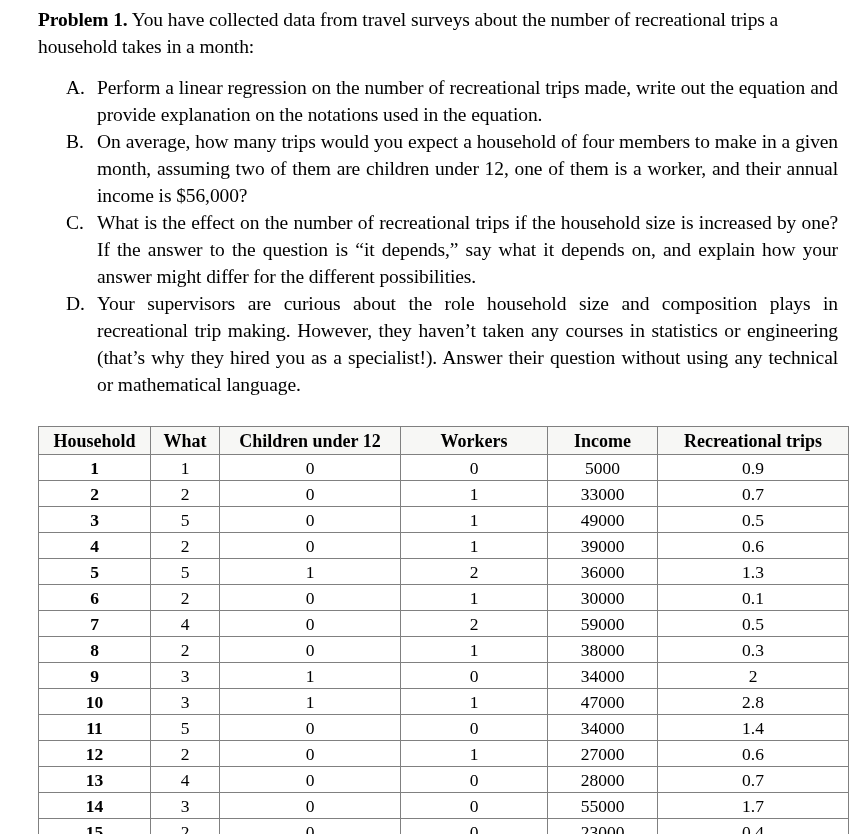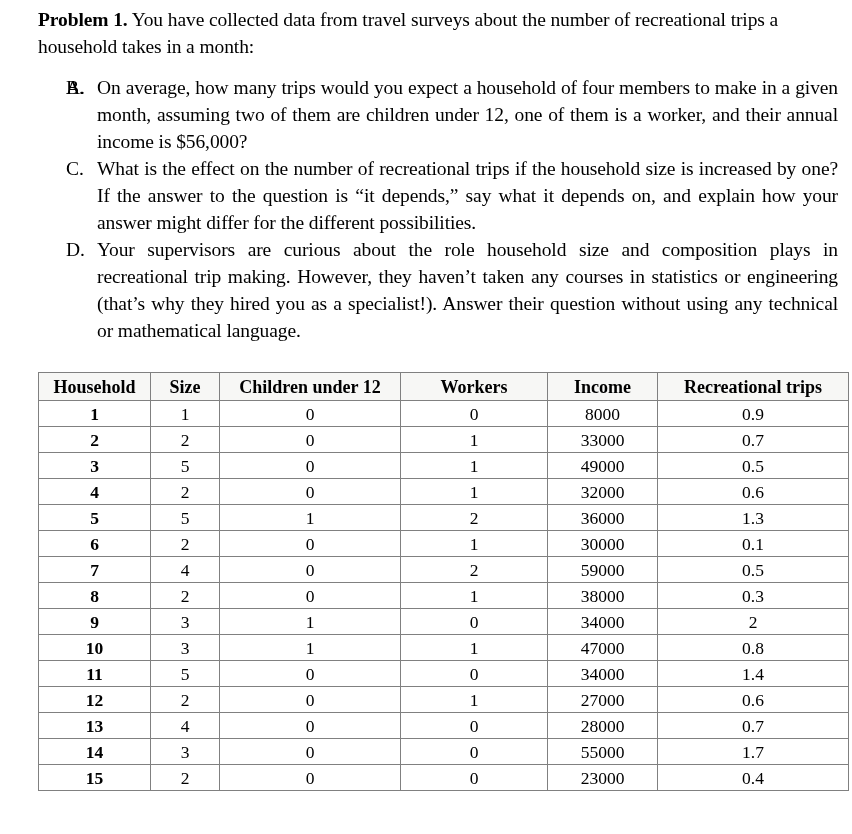--- a/index.html
+++ b/index.html
@@ -101,20 +101,21 @@
 </head>
 <body>
 
 <div class="page">
 
   <p class="intro"><span class="lead">Problem 1.</span><span> You have collected data from travel surveys about the number of recreational trips a household takes in a month:</span></p>
 
   <ul class="qlist">
     <li class="qitem">
       <span class="qmarker">A.</span>
+      <span>Perform a linear regression on the number of recreational trips made, write out the equation and provide explanation on the notations used in the equation.</span>
     </li>
     <li class="qitem">
       <span class="qmarker">B.</span>
       <span>On average, how many trips would you expect a household of four members to make in a given month, assuming two of them are children under 12, one of them is a worker, and their annual income is $56,000?</span>
     </li>
     <li class="qitem">
       <span class="qmarker">C.</span>
       <span>What is the effect on the number of recreational trips if the household size is increased by one? If the answer to the question is “it depends,” say what it depends on, and explain how your answer might differ for the different possibilities.</span>
     </li>
     <li class="qitem">
@@ -129,34 +130,34 @@
         <col class="c-household">
         <col class="c-size">
         <col class="c-children">
         <col class="c-workers">
         <col class="c-income">
         <col class="c-trips">
       </colgroup>
       <thead>
         <tr>
           <th>Household</th>
-          <th>Size</th>
+          <th>What</th>
           <th>Children under 12</th>
           <th>Workers</th>
           <th>Income</th>
           <th>Recreational trips</th>
         </tr>
       </thead>
       <tbody>
         <tr>
           <td class="hh">1</td>
           <td>1</td>
           <td>0</td>
           <td>0</td>
-          <td>8000</td>
+          <td>5000</td>
           <td>0.9</td>
         </tr>
         <tr>
           <td class="hh">2</td>
           <td>2</td>
           <td>0</td>
           <td>1</td>
           <td>33000</td>
           <td>0.7</td>
         </tr>
@@ -166,21 +167,21 @@
           <td>0</td>
           <td>1</td>
           <td>49000</td>
           <td>0.5</td>
         </tr>
         <tr>
           <td class="hh">4</td>
           <td>2</td>
           <td>0</td>
           <td>1</td>
-          <td>32000</td>
+          <td>39000</td>
           <td>0.6</td>
         </tr>
         <tr>
           <td class="hh">5</td>
           <td>5</td>
           <td>1</td>
           <td>2</td>
           <td>36000</td>
           <td>1.3</td>
         </tr>
@@ -215,21 +216,21 @@
           <td>0</td>
           <td>34000</td>
           <td>2</td>
         </tr>
         <tr>
           <td class="hh">10</td>
           <td>3</td>
           <td>1</td>
           <td>1</td>
           <td>47000</td>
-          <td>0.8</td>
+          <td>2.8</td>
         </tr>
         <tr>
           <td class="hh">11</td>
           <td>5</td>
           <td>0</td>
           <td>0</td>
           <td>34000</td>
           <td>1.4</td>
         </tr>
         <tr>

